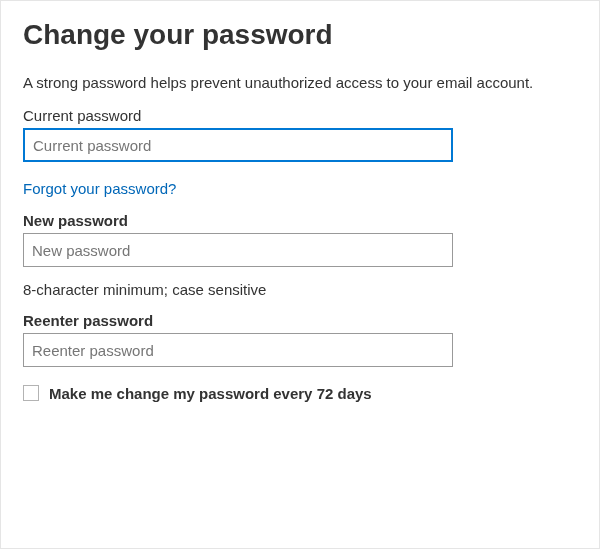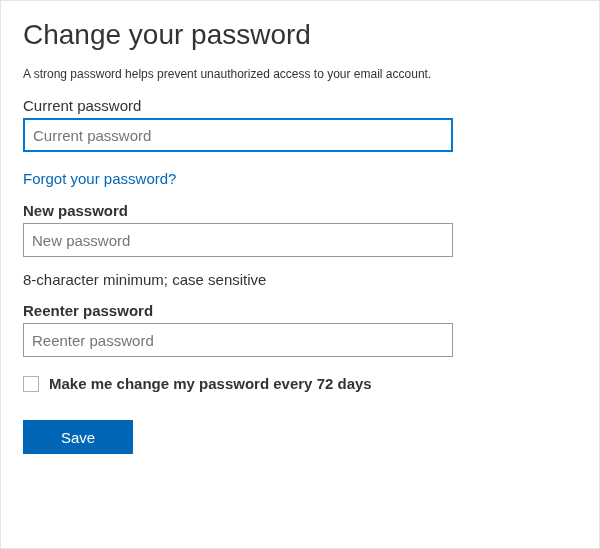--- a/index.html
+++ b/index.html
@@ -7,26 +7,26 @@
       font-family: "Segoe UI", Arial, sans-serif;
       background: #fff;
       width: 600px;
       height: 549px;
       border: 1px solid #e5e5e5;
       padding: 18px 22px;
       color: #333;
     }
     h1 {
       font-size: 28px;
-      font-weight: 400;
+      font-weight: 700;
       color: #333;
-      margin-bottom: 16px;
+      margin-bottom: 23px;
     }
     .helper {
-      font-size: 12px;
+      font-size: 15px;
       color: #333;
       margin-bottom: 16px;
     }
     .field-label {
       font-size: 15px;
       display: block;
       margin-bottom: 4px;
       color: #333;
     }
     .field-label.bold { font-weight: 700; }
@@ -53,24 +53,24 @@
     }
     .group { margin-bottom: 14px; }
     .hint {
       font-size: 15px;
       color: #333;
       margin-top: 6px;
       margin-bottom: 14px;
     }
     .checkbox-row {
       display: flex;
-      align-items: flex-end;
+      align-items: flex-start;
       gap: 10px;
       margin-top: 18px;
-      margin-bottom: 28px;
+      margin-bottom: 21px;
     }
     .checkbox {
       width: 16px;
       height: 16px;
       border: 1px solid #b3b3b3;
       background: #fff;
       display: inline-block;
     }
     .checkbox-label {
       font-size: 15px;
@@ -118,14 +118,13 @@
   <label class="field-label bold">Reenter password</label>
   <input type="text" class="text-input" placeholder="Reenter password" style="">
 </div>
 
 <div class="checkbox-row">
   <span class="checkbox"></span>
   <span class="checkbox-label">Make me change my password every 72 days</span>
 </div>
 
 <div class="button-row">
-  <button class="btn primary">Save</button>
 </div>
 
 </body></html>

